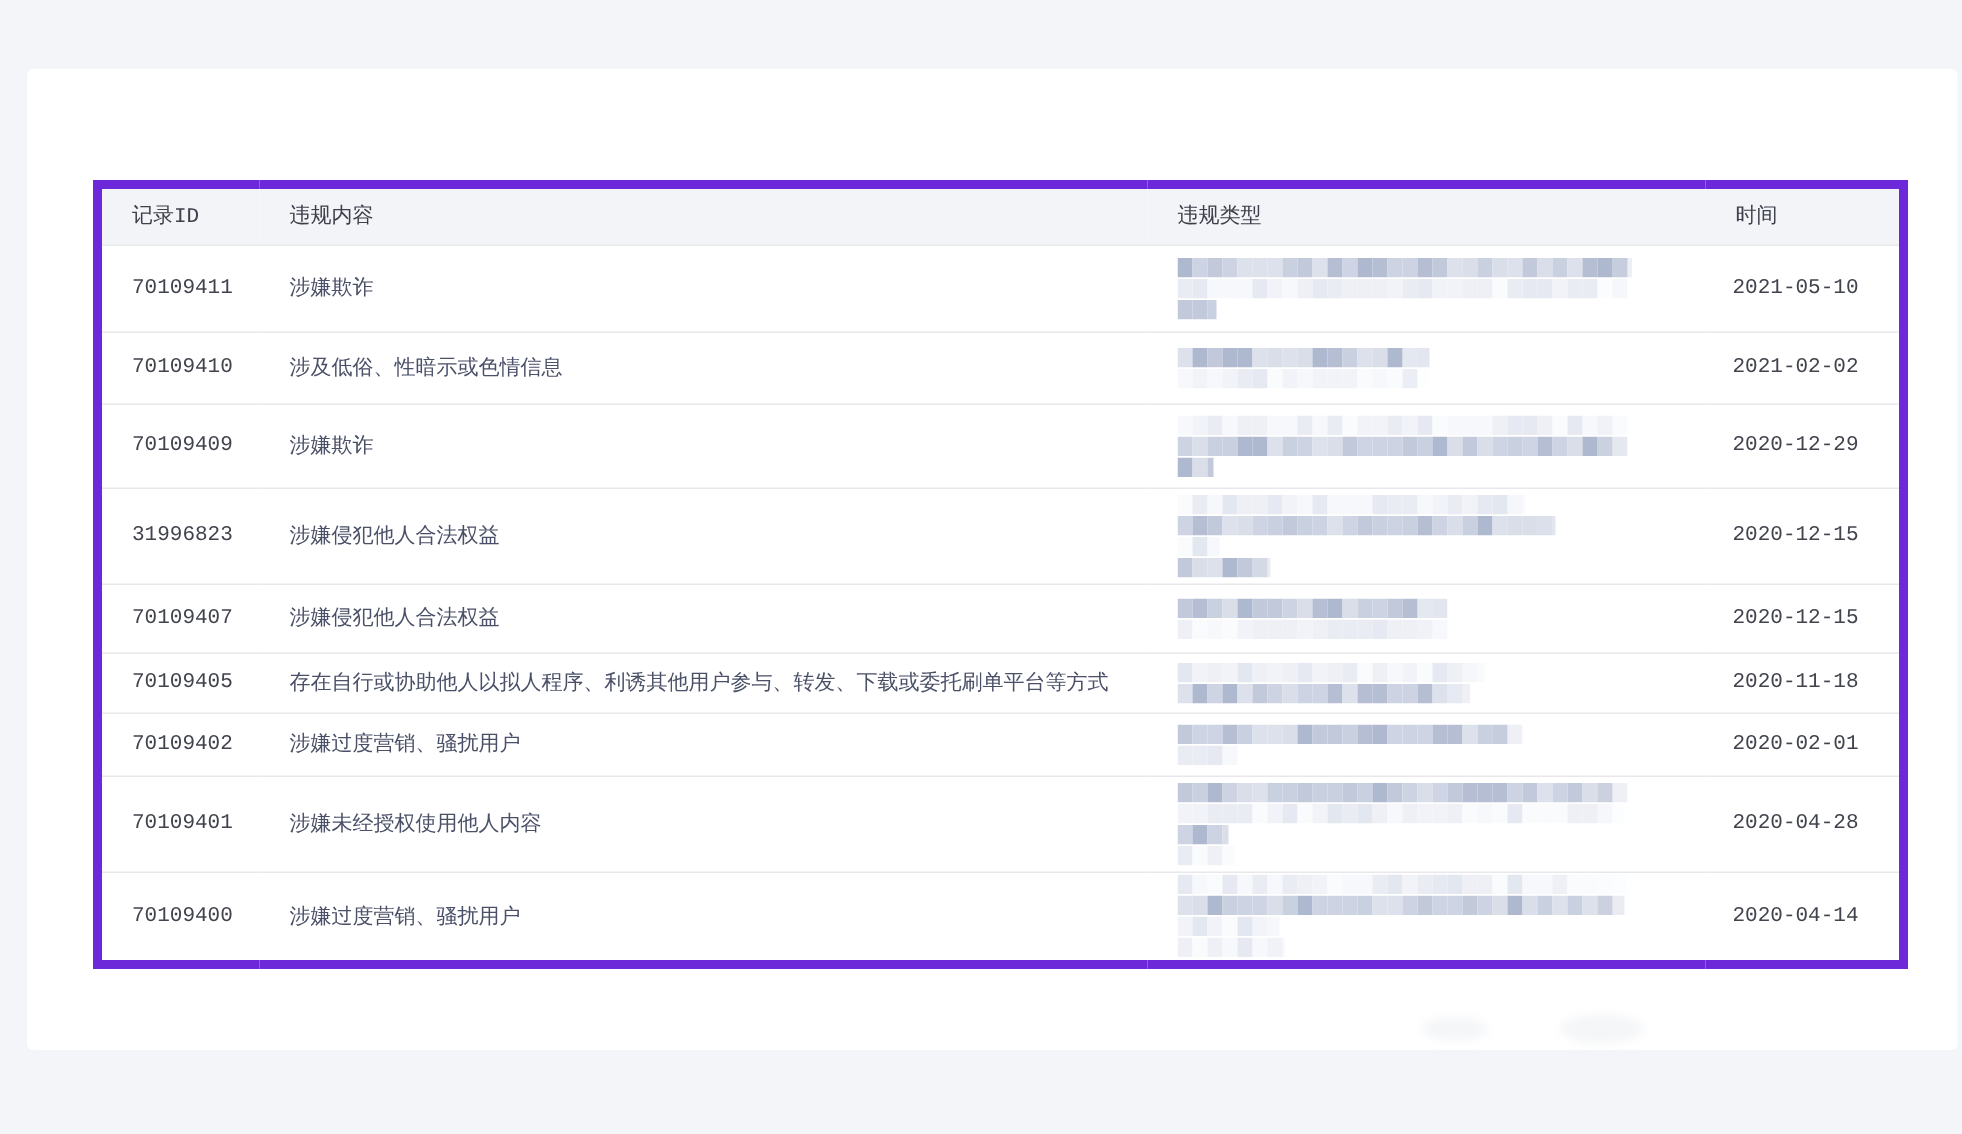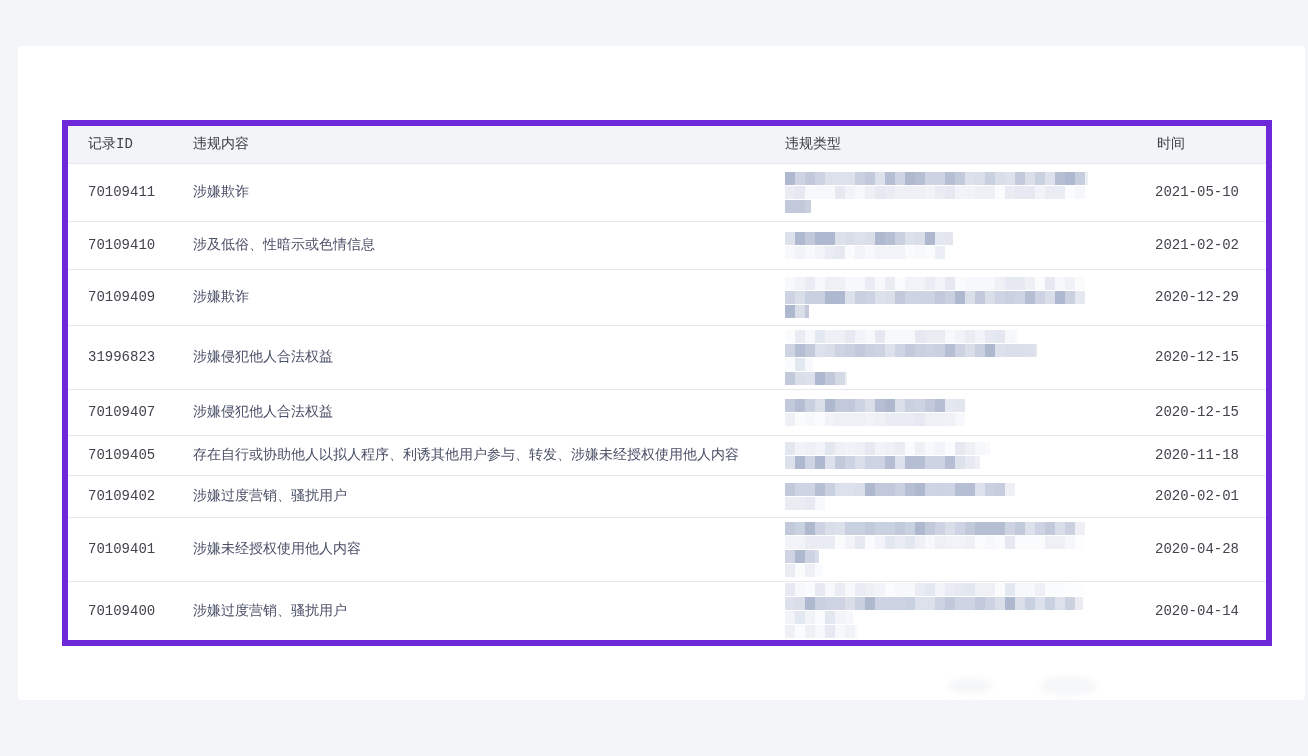--- a/index.html
+++ b/index.html
@@ -393,21 +393,21 @@
                 <span class="mosaic-cell" style="background: rgb(238, 240, 246);"></span>
                 <span class="mosaic-cell" style="background: rgb(233, 236, 243); opacity: 0.7;"></span>
                 <span class="mosaic-cell" style="background: rgb(233, 236, 243); opacity: 0.35;"></span>
               </div>
             </div>
           </td>
           <td class="c-time">2020-12-15</td>
         </tr>
         <tr style="height: 40px;">
           <td class="c-id">70109405</td>
-          <td class="c-type">存在自行或协助他人以拟人程序、利诱其他用户参与、转发、涉嫌未经授权使用他人内容</td>
+          <td class="c-type">存在自行或协助他人以拟人程序、利诱其他用户参与、转发、下载或委托刷单平台等方式</td>
           <td class="c-content">
             <div class="mosaic">
               <div class="mosaic-line" style="width: 205px;">
                 <span class="mosaic-cell" style="background: rgb(227, 231, 240);"></span>
                 <span class="mosaic-cell" style="background: rgb(241, 243, 248);"></span>
                 <span class="mosaic-cell" style="background: rgb(238, 240, 246);"></span>
                 <span class="mosaic-cell" style="background: rgb(241, 243, 248);"></span>
                 <span class="mosaic-cell" style="background: rgb(227, 231, 240);"></span>
                 <span class="mosaic-cell" style="background: rgb(238, 240, 246);"></span>
                 <span class="mosaic-cell" style="background: rgb(241, 243, 248);"></span>

